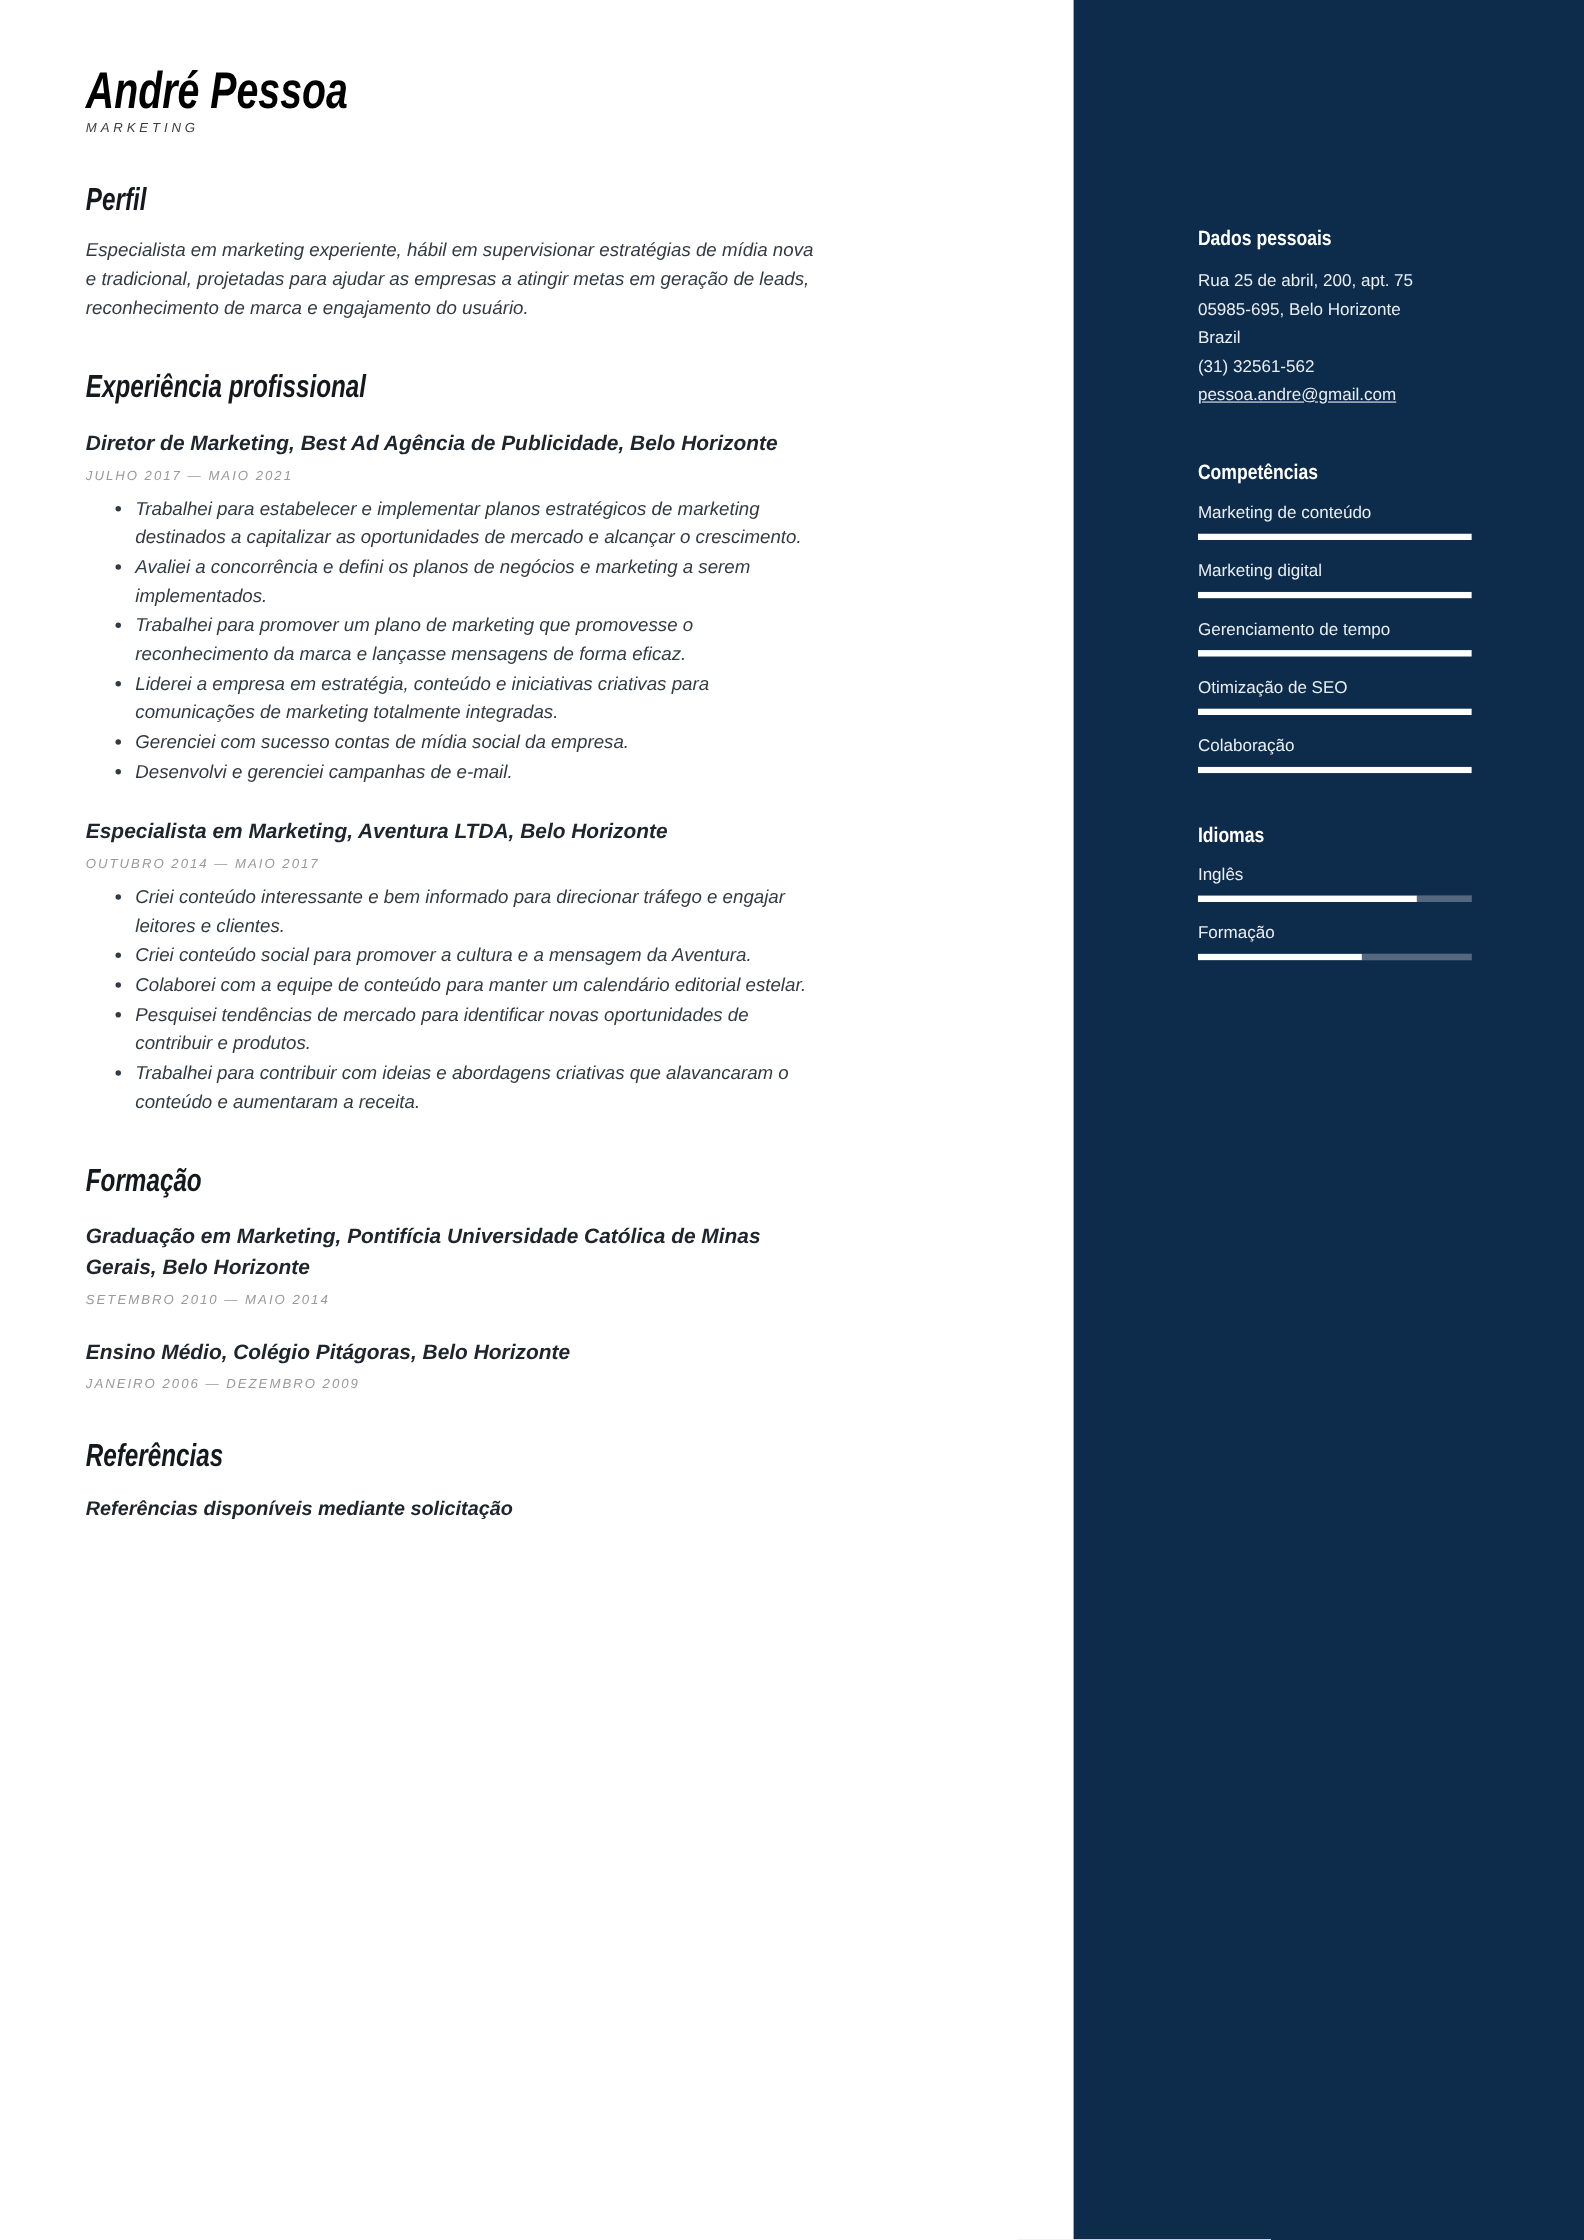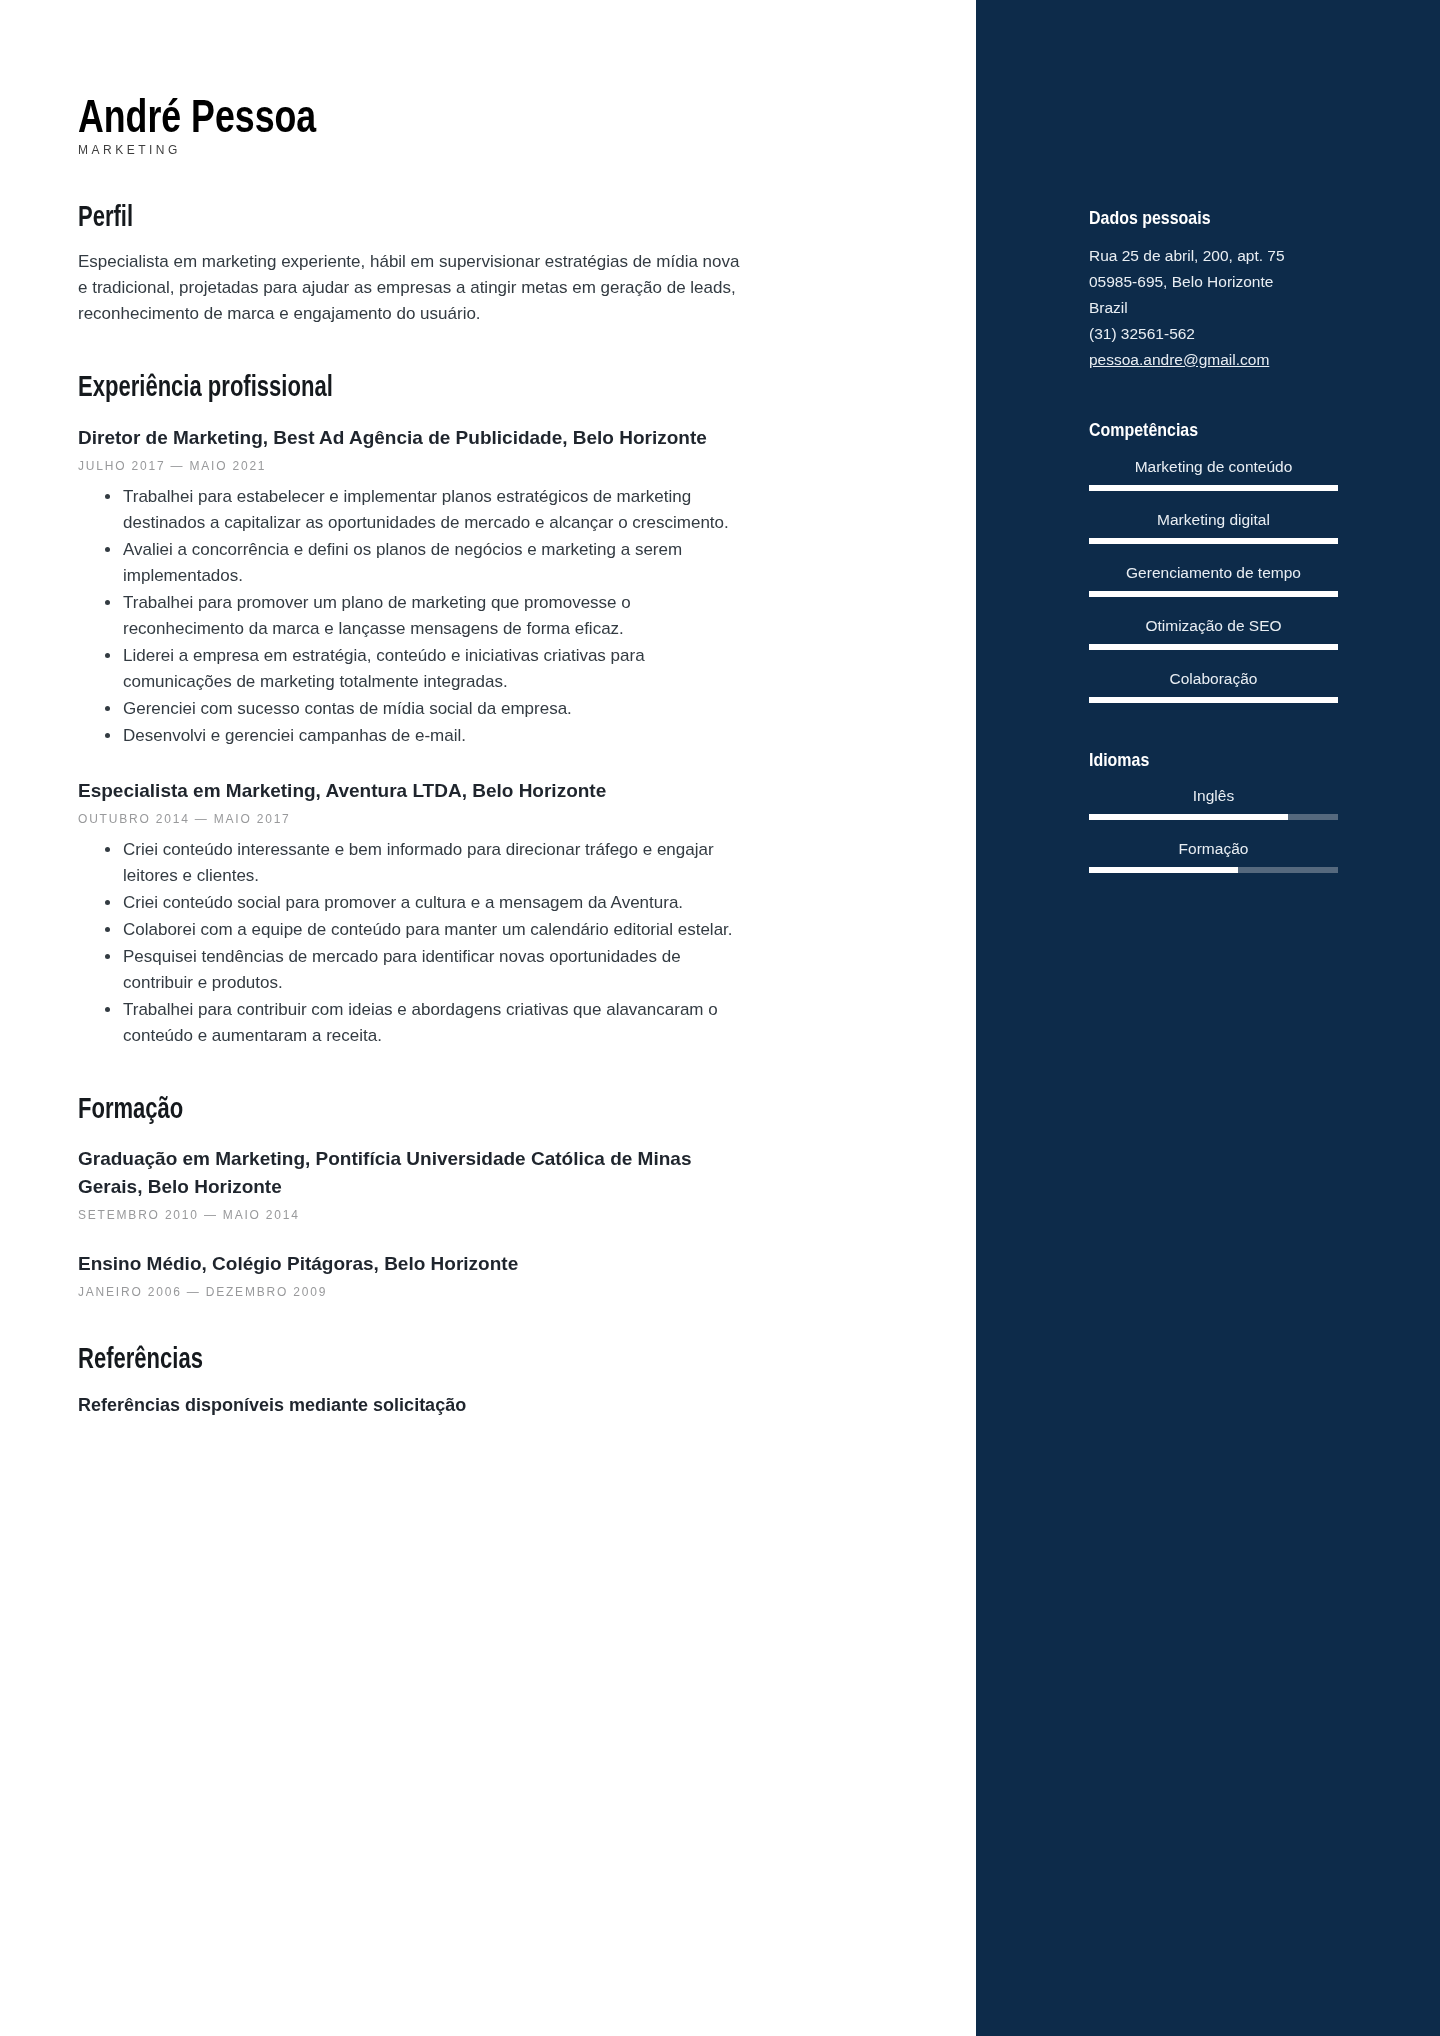--- a/index.html
+++ b/index.html
@@ -22,30 +22,31 @@
   .side-heading {
     color:#ffffff; font-weight:bold; font-size:19px;
     line-height:1.2; margin-bottom:13px;
   }
   .cond { display:inline-block; transform:scaleX(0.84); transform-origin:0 60%; white-space:nowrap; }
   .cond-tight { display:inline-block; transform:scaleX(0.76); transform-origin:0 60%; white-space:nowrap; }
   .side-block { margin-bottom:46px; }
   .side-line { font-size:15.5px; line-height:26px; color:#e9eef3; }
   .side-link { color:#e9eef3; text-decoration:underline; }
   .skill-item { margin-bottom:17px; }
-  .skill-label { font-size:15.5px; line-height:23px; color:#e9eef3; margin-bottom:7px;text-align:center; }
+  .skill-label { font-size:15.5px; line-height:23px; color:#e9eef3; margin-bottom:7px; }
   .bar {
     width:100%; height:6px; background:#55697e;
     position:relative; overflow:hidden;
   }
   .bar-fill { height:100%; background:#ffffff; }
   
   .main {
-    width:662px; margin-left:78px; padding-top:92px;
+    width:662px; margin-left:78px; padding-top:58px;
     color:#333b42;
+    font-style:italic;
   }
   .name {
     font-size:47px; font-weight:bold; color:#000000;
     line-height:1.0; letter-spacing:0px;
   }
   .subtitle {
     margin-top:4px; font-size:12px; letter-spacing:3.5px;
     color:#3e3e3e; font-weight:400;
   }
   .sec {

